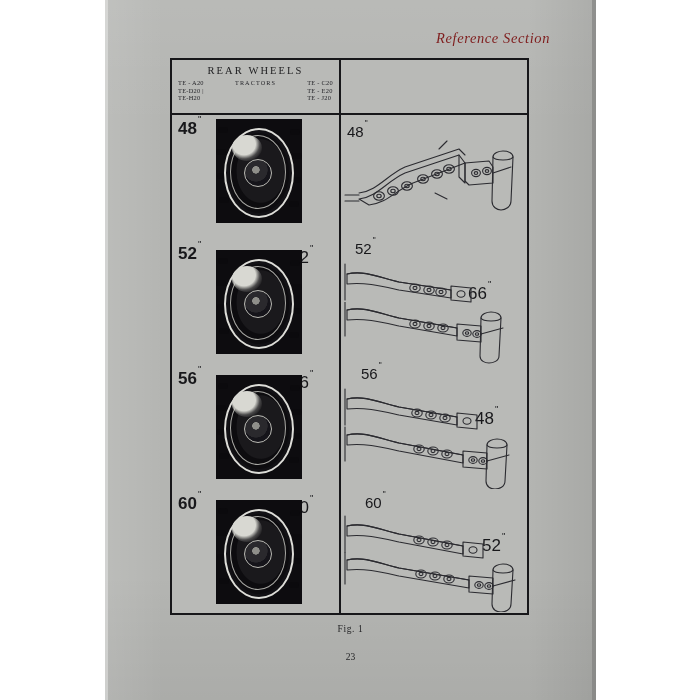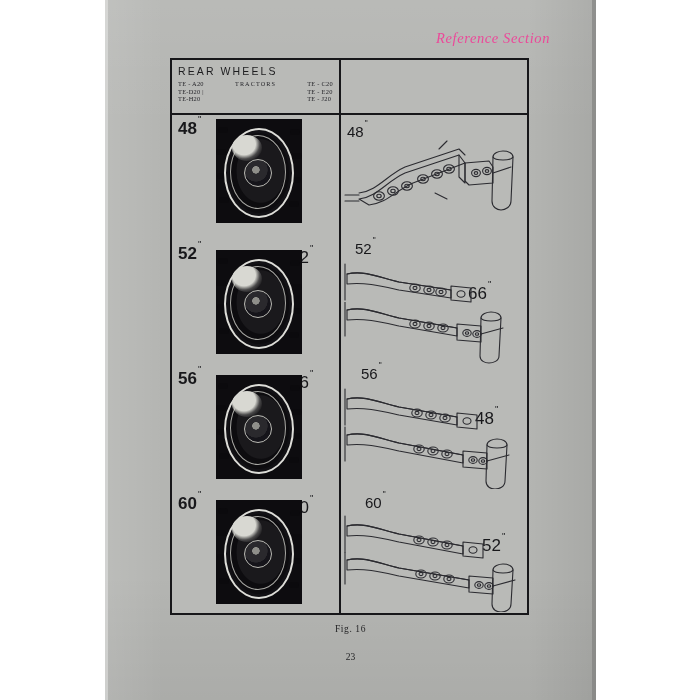--- a/index.html
+++ b/index.html
@@ -32,21 +32,21 @@
   }
 
   
   .running-head{
     position:absolute;left:300px;top:30px;width:250px;
     text-align:right;
     font-family:"Liberation Serif", serif;
     font-style:italic;
     font-size:14.5px;
     letter-spacing:.6px;
-    color:#ec4899;
+    color:#7f1d1d;
   }
 
   
   .figure-frame{
     position:absolute;left:170px;top:58px;width:359px;height:557px;
     border:2.4px solid #17171a;
     background:#b9bab7;
     box-sizing:border-box;
   }
 
@@ -57,22 +57,22 @@
     box-sizing:border-box;
     display:flex;
   }
   .hdr-col{
     position:relative;box-sizing:border-box;
     padding:5px 6px 4px 6px;
   }
   .hdr-col.rear{width:169px;border-right:2.4px solid #17171a;}
   .hdr-col.front{flex:1;}
   .hdr-title{
-    text-align:left;
-    font-family:Liberation Sans, sans-serif;
+    text-align:center;
+    font-family:Liberation Serif, serif;
     font-size:10.5px;
     letter-spacing:2.1px;
     color:#1d1d1f;
     margin-bottom:3px;
   }
   .hdr-row{
     display:flex;align-items:flex-start;justify-content:space-between;
     font-family:"Liberation Serif", serif;
     font-size:6.4px;
     line-height:7.6px;
@@ -462,17 +462,17 @@
                 <path d="M152 34 L174 28"></path>
               </g>
             </svg>
           </div>
         </div>
       </div>
     </div>
   </div>
 
   <div class="cap-wrap">
-    <div class="fig-caption">Fig. 16</div>
+    <div class="fig-caption">Fig. 1</div>
     <div class="page-number">23</div>
   </div>
 
 </div>
 
 </body></html>

